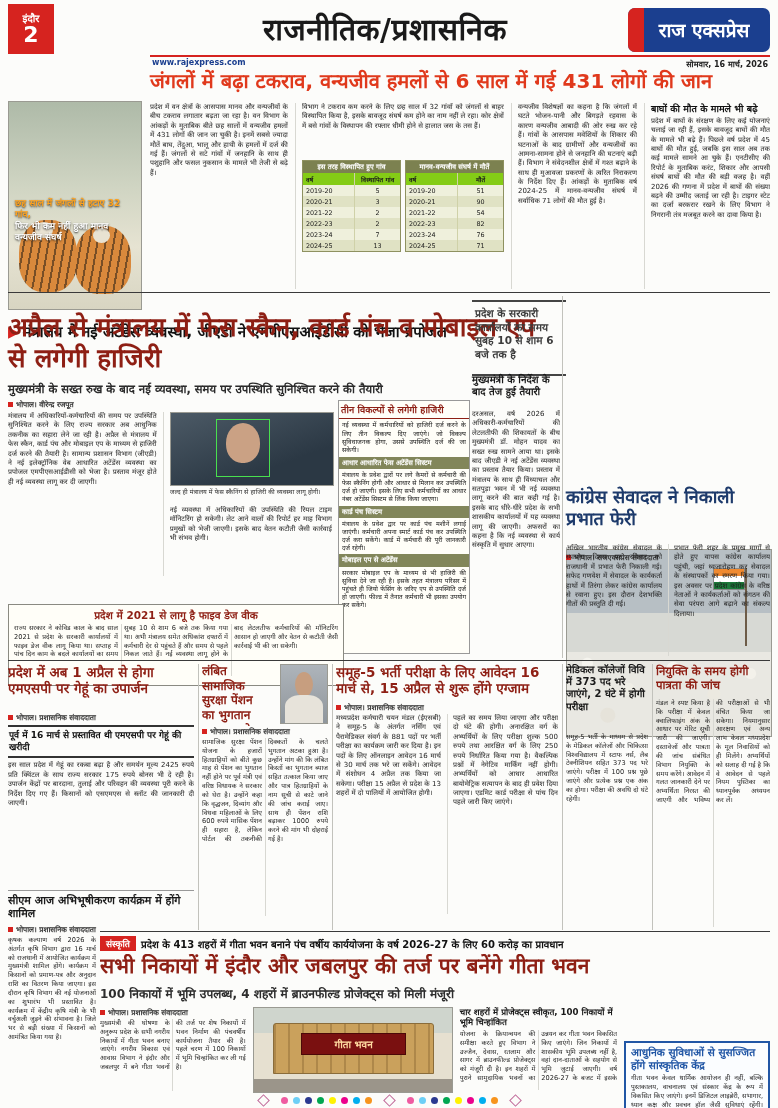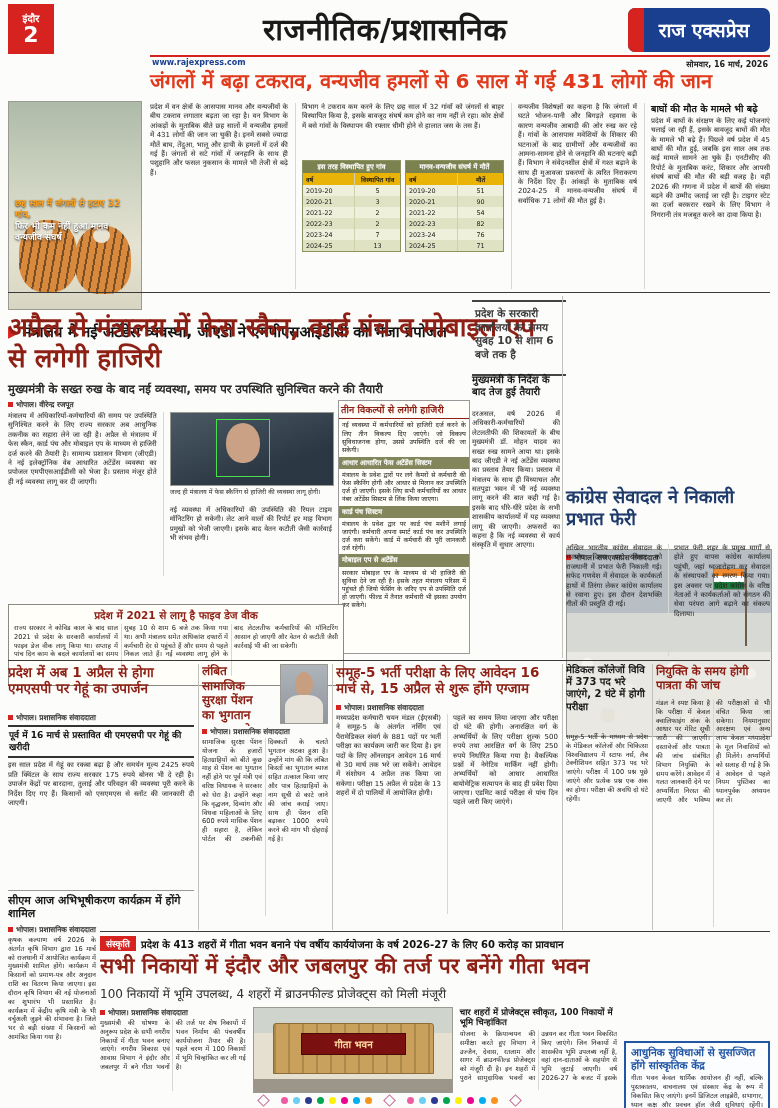--- a/index.html
+++ b/index.html
@@ -86,38 +86,38 @@
   .opt-title{font-size:9.5px;font-weight:bold;color:#8e1f14;text-align:left;padding:3px 2px;border-bottom:1.5px solid #8e1f14;line-height:1.2;}
   .opt-intro{font-size:6.4px;line-height:1.3;padding:2px 3px;text-align:justify;}
   .opt-item-h{background:#82865a;color:#fff;font-size:6.8px;font-weight:bold;padding:2px 3px;line-height:1.2;}
   .opt-item-b{font-size:6.3px;line-height:1.3;padding:2px 3px;text-align:justify;}
 
   .fd-box{border:1px solid #8a8a82;padding:3px 5px;overflow:hidden;background:#fffef8;}
   .fd-title{font-size:10.5px;font-weight:bold;color:#8e1f14;text-align:center;margin-bottom:2px;}
 
   .mini-table{width:97px;border:1px solid #8e9160;font-size:6.4px;background:#fff;}
   .mt-title{background:#7c8150;color:#fff;font-weight:bold;font-size:6.8px;padding:2px;text-align:center;line-height:1.2;}
-  .mt-head{display:flex;background:#eab308;font-weight:bold;}
+  .mt-head{display:flex;background:#84cc16;font-weight:bold;}
   .mt-row{display:flex;}
   .mt-rows .mt-row:nth-child(odd){background:#eff0dc;}
   .mt-rows .mt-row:nth-child(even){background:#e0e2c4;}
   .mt-c1{width:54%;padding:1.5px 3px;border-right:1px solid #cfd1a8;}
   .mt-c2{width:46%;padding:1.5px 3px;text-align:center;}
 
   .sev-headline{font-size:18px;font-weight:bold;color:#1d3a6b;line-height:1.2;}
 
   .story-head{font-weight:bold;line-height:1.22;}
   .inset-quote{border-top:2px solid #333;border-bottom:2px solid #333;padding:3px 1px;
       font-size:9px;font-weight:bold;line-height:1.3;color:#111;}
 
   .g-kicker{display:flex;align-items:center;gap:5px;}
   .g-label{background:#d6231f;color:#fff;font-size:9px;font-weight:bold;padding:1px 6px;}
   .g-kicker-text{font-size:10px;font-weight:bold;color:#111;}
   .g-headline{font-size:21px;font-weight:bold;line-height:1.15;}
-  .g-subhead{font-size:12px;font-weight:normal;color:#2d2d2d;}
+  .g-subhead{font-size:12px;font-weight:bold;color:#2d2d2d;}
   .side-box{border:2px solid #2156a5;padding:3px 5px;overflow:hidden;background:#fbfdff;margin-top:34px;}
   .side-box-h{color:#2156a5;font-size:10.5px;font-weight:bold;line-height:1.25;margin-bottom:2px;}
 
   .press-row{display:flex;align-items:center;justify-content:center;gap:5px;}
   .dot{display:inline-block;width:7px;height:7px;border-radius:50%;}
   .diamond{display:inline-block;width:7px;height:7px;border:1px solid #c06a9a;transform:rotate(45deg);margin:0 8px;}
 </style>
 </head>
 <body>
 

